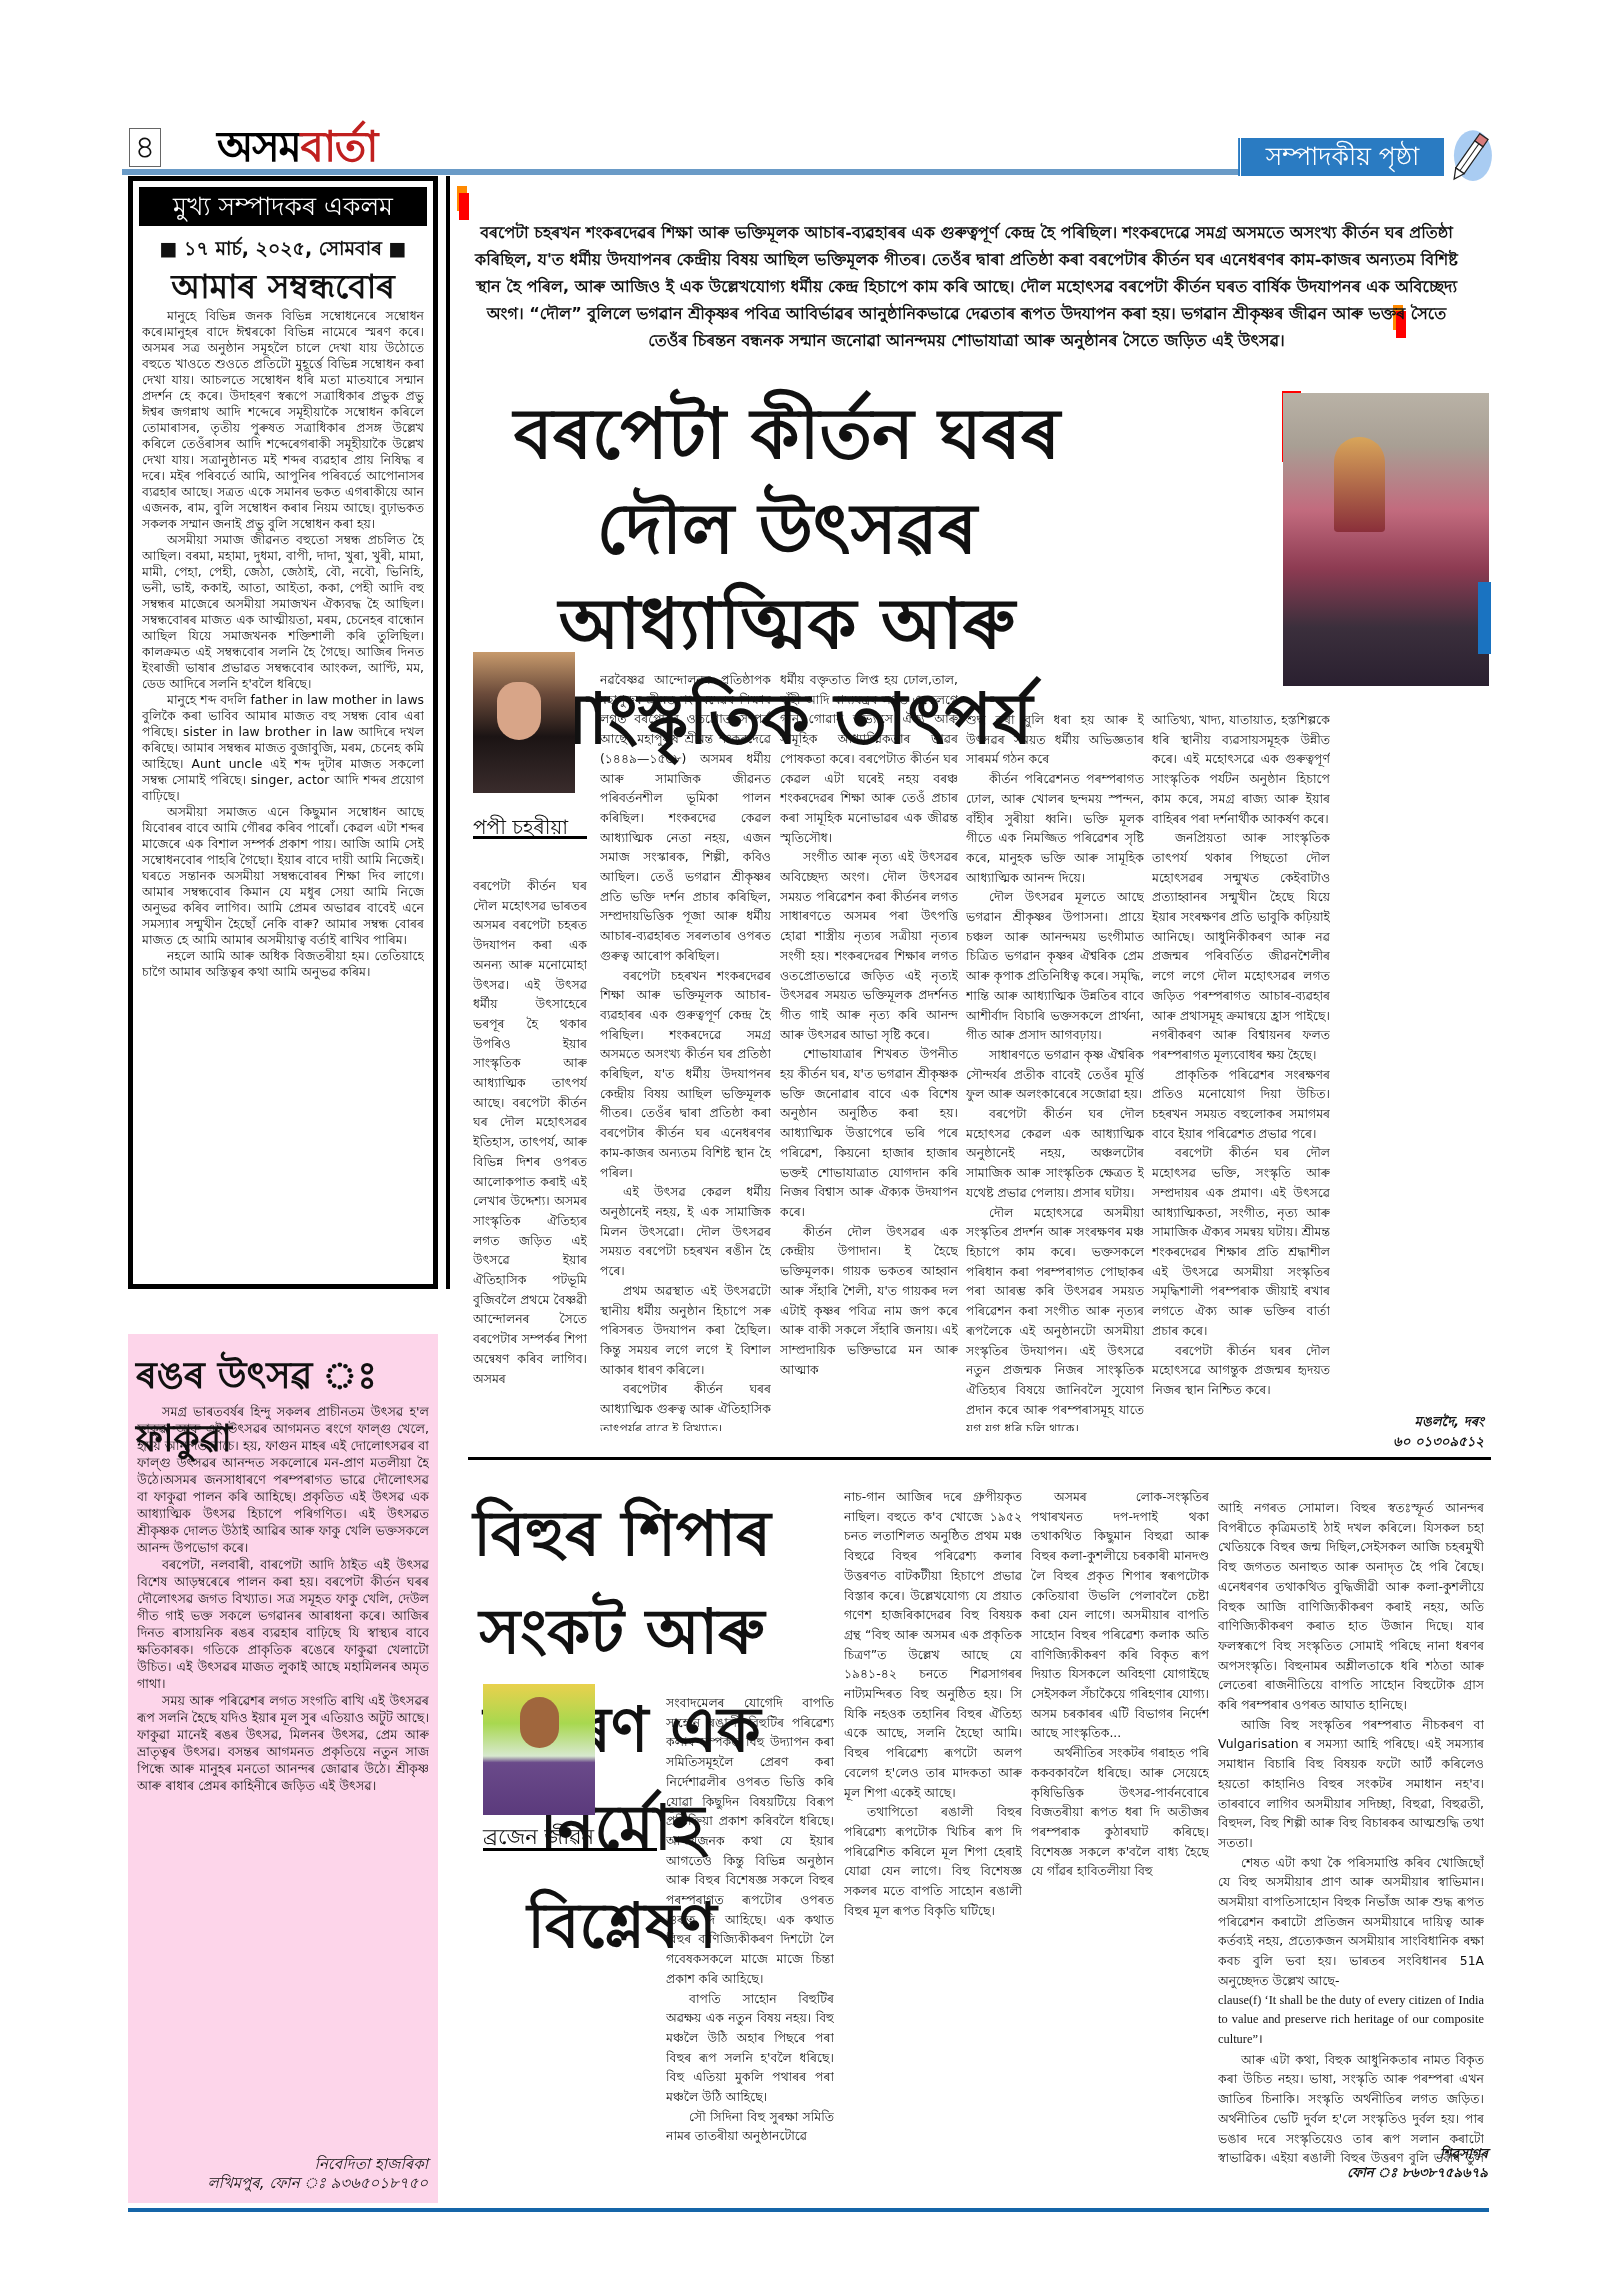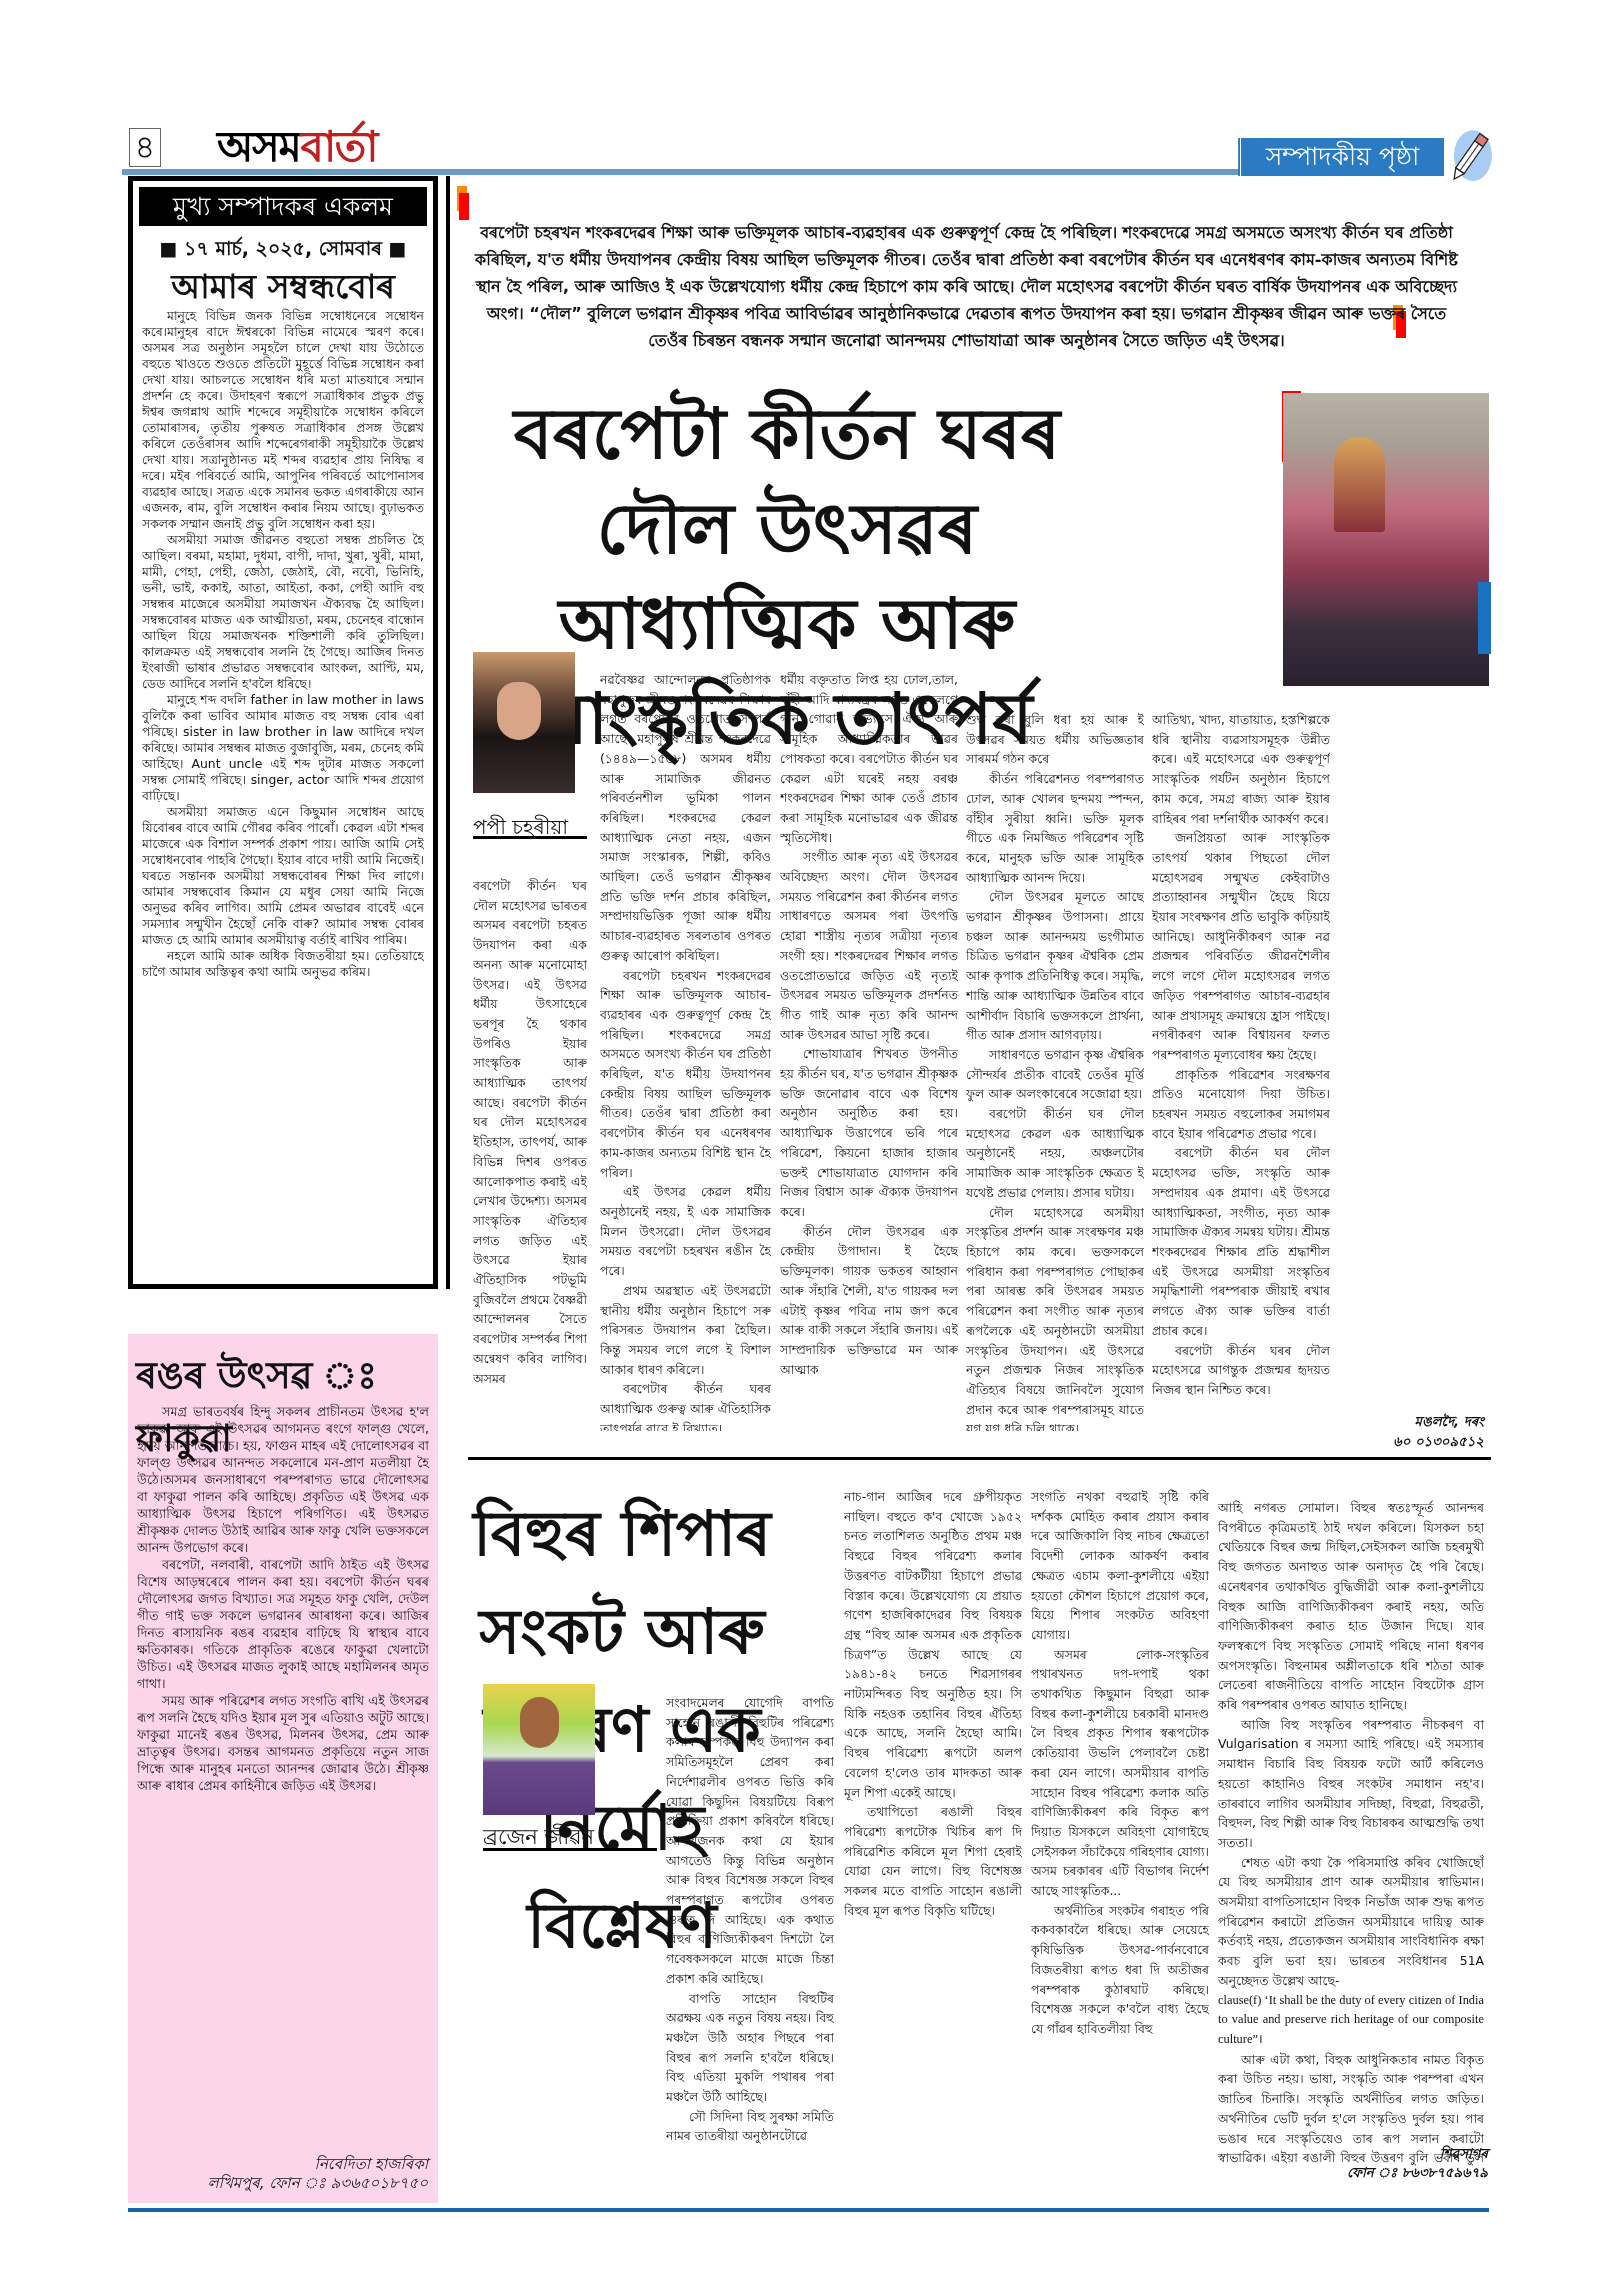--- a/index.html
+++ b/index.html
@@ -171,21 +171,20 @@
 <div class="abs col" style="left:666px;top:1675px;width:168px;height:527px;">
   <p class="ni">সংবাদমেলৰ যোগেদি বাপতি সাহোন ৰঙালী বিহুটিৰ পৰিৱেশ্য কলাৰ সম্পৰ্কত বিহু উদ্যাপন কৰা সমিতিসমূহলৈ প্ৰেৰণ কৰা নিৰ্দেশাৱলীৰ ওপৰত ভিত্তি কৰি যোৱা কিছুদিন বিষয়টিয়ে বিৰূপ প্ৰতিক্ৰিয়া প্ৰকাশ কৰিবলৈ ধৰিছে। আশ্চৰ্যজনক কথা যে ইয়াৰ আগতেও কিন্তু বিভিন্ন অনুষ্ঠান আৰু বিহুৰ বিশেষজ্ঞ সকলে বিহুৰ পৰম্পৰাগত ৰূপটোৰ ওপৰত গুৰুত্ব দি আহিছে। এক কথাত বিহুৰ বাণিজ্যিকীকৰণ দিশটো লৈ গবেষকসকলে মাজে মাজে চিন্তা প্ৰকাশ কৰি আহিছে।</p>
   <p>বাপতি সাহোন বিহুটিৰ অৱক্ষয় এক নতুন বিষয় নহয়। বিহু মঞ্চলৈ উঠি অহাৰ পিছৰে পৰা বিহুৰ ৰূপ সলনি হ'বলৈ ধৰিছে। বিহু এতিয়া মুকলি পথাৰৰ পৰা মঞ্চলৈ উঠি আহিছে।</p>
   <p>সৌ সিদিনা বিহু সুৰক্ষা সমিতি নামৰ তাতৰীয়া অনুষ্ঠানটোৱে</p>
 </div>
 <div class="abs col" style="left:844px;top:1469px;width:178px;height:733px;">
   <p class="ni">নাচ-গান আজিৰ দৰে গ্ৰুপীয়কৃত নাছিল। বহুতে ক'ব খোজে ১৯৫২ চনত লতাশিলত অনুষ্ঠিত প্ৰথম মঞ্চ বিহুৱে বিহুৰ পৰিৱেশ্য কলাৰ উত্তৰণত বাটকটীয়া হিচাপে প্ৰভাৱ বিস্তাৰ কৰে। উল্লেখযোগ্য যে প্ৰয়াত গণেশ হাজৰিকাদেৱৰ বিহু বিষয়ক গ্ৰন্থ “বিহু আৰু অসমৰ এক প্ৰকৃতিক চিত্ৰণ”ত উল্লেখ আছে যে ১৯৪১-৪২ চনতে শিৱসাগৰৰ নাট্যমন্দিৰত বিহু অনুষ্ঠিত হয়। সি যিকি নহওক তহানিৰ বিহুৰ ঐতিহ্য একে আছে, সলনি হৈছো আমি। বিহুৰ পৰিৱেশ্য ৰূপটো অলপ বেলেগ হ'লেও তাৰ মাদকতা আৰু মূল শিপা একেই আছে।</p>
   <p>তথাপিতো ৰঙালী বিহুৰ পৰিৱেশ্য ৰূপটোক খিচিৰ ৰূপ দি পৰিৱেশিত কৰিলে মূল শিপা হেৰাই যোৱা যেন লাগে। বিহু বিশেষজ্ঞ সকলৰ মতে বাপতি সাহোন ৰঙালী বিহুৰ মূল ৰূপত বিকৃতি ঘটিছে।</p>
 </div>
 <div class="abs col" style="left:1031px;top:1469px;width:178px;height:733px;">
-  <p class="ni">সংগতি নথকা বহুৱাই সৃষ্টি কৰি দৰ্শকক মোহিত কৰাৰ প্ৰয়াস কৰাৰ দৰে আজিকালি বিহু নাচৰ ক্ষেত্ৰতো বিদেশী লোকক আকৰ্ষণ কৰাৰ ক্ষেত্ৰত এচাম কলা-কুশলীয়ে এইয়া হয়তো কৌশল হিচাপে প্ৰয়োগ কৰে, যিয়ে শিপাৰ সংকটত অবিহণা যোগায়।</p>
   <p>অসমৰ লোক-সংস্কৃতিৰ পথাৰখনত দপ-দপাই থকা তথাকথিত কিছুমান বিহুৱা আৰু বিহুৰ কলা-কুশলীয়ে চৰকাৰী মানদণ্ড লৈ বিহুৰ প্ৰকৃত শিপাৰ স্বৰূপটোক কেতিয়াবা উভলি পেলাবলৈ চেষ্টা কৰা যেন লাগে। অসমীয়াৰ বাপতি সাহোন বিহুৰ পৰিৱেশ্য কলাক অতি বাণিজ্যিকীকৰণ কৰি বিকৃত ৰূপ দিয়াত যিসকলে অবিহণা যোগাইছে সেইসকল সঁচাকৈয়ে গৰিহণাৰ যোগ্য। অসম চৰকাৰৰ এটি বিভাগৰ নিৰ্দেশ আছে সাংস্কৃতিক...</p>
   <p>অৰ্থনীতিৰ সংকটৰ গৰাহত পৰি ককবকাবলৈ ধৰিছে। আৰু সেয়েহে কৃষিভিত্তিক উৎসৱ-পাৰ্বনবোৰে বিজতৰীয়া ৰূপত ধৰা দি অতীজৰ পৰম্পৰাক কুঠাৰঘাট কৰিছে। বিশেষজ্ঞ সকলে ক'বলৈ বাধ্য হৈছে যে গাঁৱৰ হাবিতলীয়া বিহু</p>
 </div>
 <div class="abs col" style="left:1218px;top:1480px;width:266px;height:673px;">
   <p class="ni">আহি নগৰত সোমাল। বিহুৰ স্বতঃস্ফূৰ্ত আনন্দৰ বিপৰীতে কৃত্ৰিমতাই ঠাই দখল কৰিলে। যিসকল চহা খেতিয়কে বিহুৰ জন্ম দিছিল,সেইসকল আজি চহৰমুখী বিহু জগতত অনাহুত আৰু অনাদৃত হৈ পৰি ৰৈছে। এনেধৰণৰ তথাকথিত বুদ্ধিজীৱী আৰু কলা-কুশলীয়ে বিহুক আজি বাণিজ্যিকীকৰণ কৰাই নহয়, অতি বাণিজ্যিকীকৰণ কৰাত হাত উজান দিছে। যাৰ ফলস্বৰূপে বিহু সংস্কৃতিত সোমাই পৰিছে নানা ধৰণৰ অপসংস্কৃতি। বিহুনামৰ অশ্লীলতাকে ধৰি শঠতা আৰু লেতেৰা ৰাজনীতিয়ে বাপতি সাহোন বিহুটোক গ্ৰাস কৰি পৰম্পৰাৰ ওপৰত আঘাত হানিছে।</p>
   <p>আজি বিহু সংস্কৃতিৰ পৰম্পৰাত নীচকৰণ বা Vulgarisation ৰ সমস্যা আহি পৰিছে। এই সমস্যাৰ সমাধান বিচাৰি বিহু বিষয়ক ফটো আৰ্ট কৰিলেও হয়তো কাহানিও বিহুৰ সংকটৰ সমাধান নহ'ব। তাৰবাবে লাগিব অসমীয়াৰ সদিচ্ছা, বিহুৱা, বিহুৱতী, বিহুদল, বিহু শিল্পী আৰু বিহু বিচাৰকৰ আত্মশুদ্ধি তথা সততা।</p>
   <p>শেষত এটা কথা কৈ পৰিসমাপ্তি কৰিব খোজিছোঁ যে বিহু অসমীয়াৰ প্ৰাণ আৰু অসমীয়াৰ স্বাভিমান। অসমীয়া বাপতিসাহোন বিহুক নিভাঁজ আৰু শুদ্ধ ৰূপত পৰিৱেশন কৰাটো প্ৰতিজন অসমীয়াৰে দায়িত্ব আৰু কৰ্তব্যই নহয়, প্ৰত্যেকজন অসমীয়াৰ সাংবিধানিক ৰক্ষা কবচ বুলি ভবা হয়। ভাৰতৰ সংবিধানৰ 51A অনুচ্ছেদত উল্লেখ আছে-</p>
   <p class="ni en">clause(f) ‘It shall be the duty of every citizen of India to value and preserve rich heritage of our composite culture”।</p>
   <p>আৰু এটা কথা, বিহুক আধুনিকতাৰ নামত বিকৃত কৰা উচিত নহয়। ভাষা, সংস্কৃতি আৰু পৰম্পৰা এখন জাতিৰ চিনাকি। সংস্কৃতি অৰ্থনীতিৰ লগত জড়িত। অৰ্থনীতিৰ ভেটি দুৰ্বল হ'লে সংস্কৃতিও দুৰ্বল হয়। পাৰ ভঙাৰ দৰে সংস্কৃতিয়েও তাৰ ৰূপ সলান কৰাটো স্বাভাৱিক। এইয়া ৰঙালী বিহুৰ উত্তৰণ বুলি ভবাৰ ভুল ক'ত?</p>
 </div>

